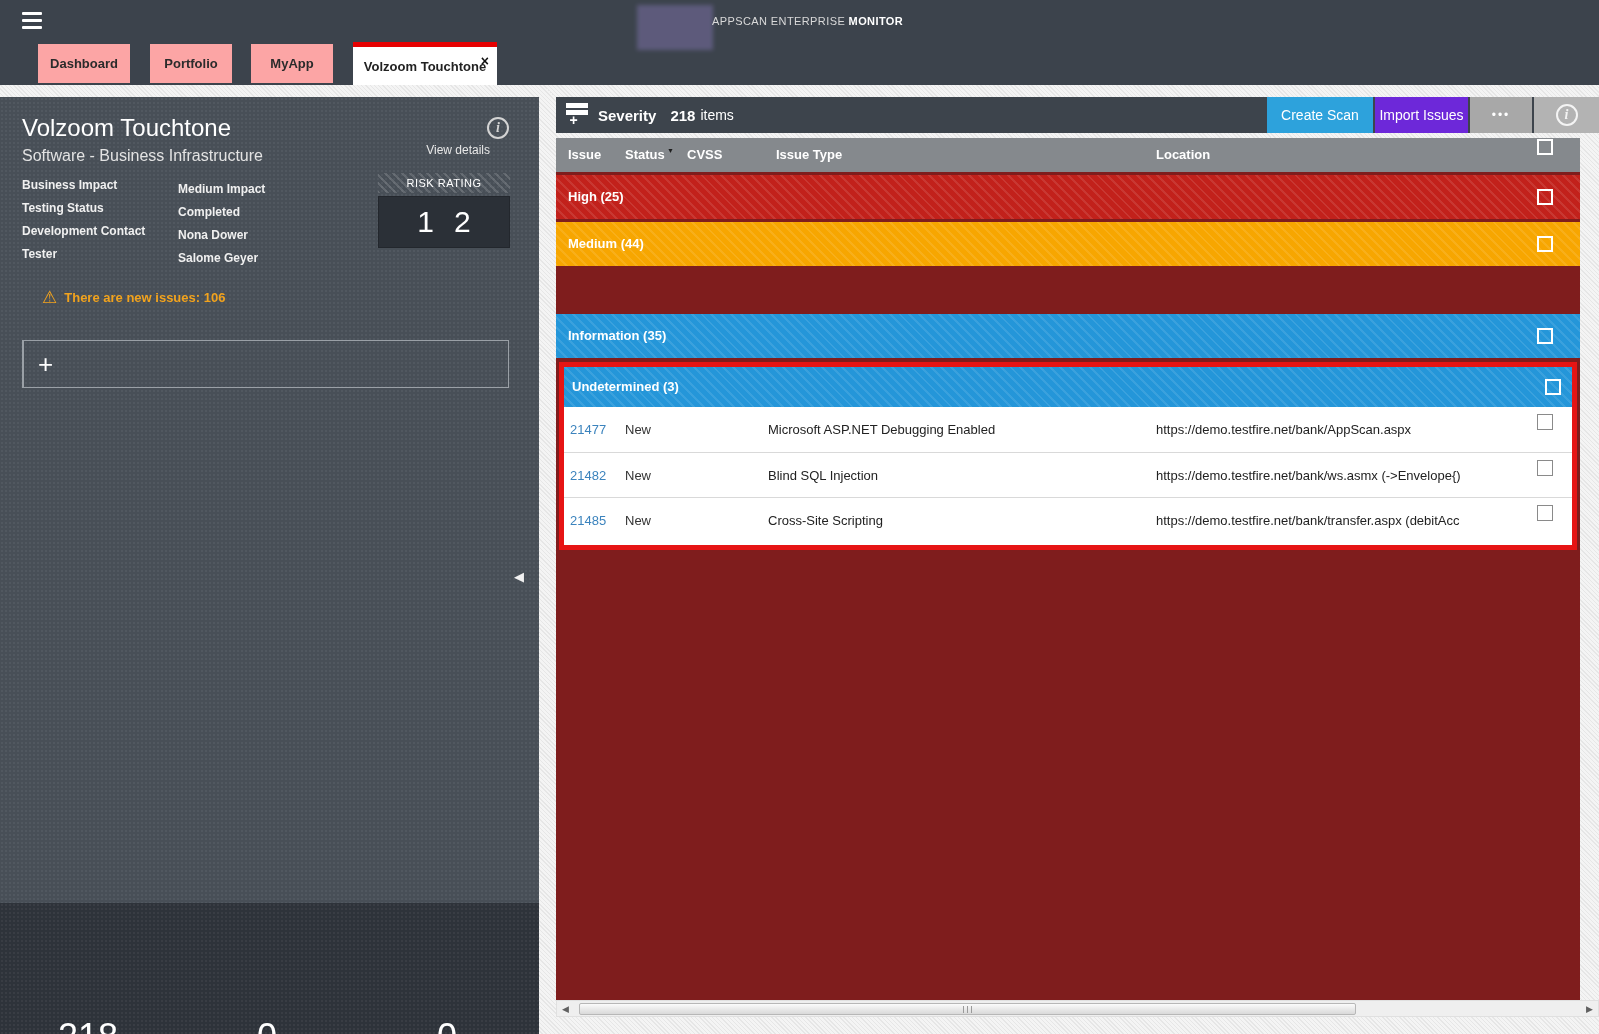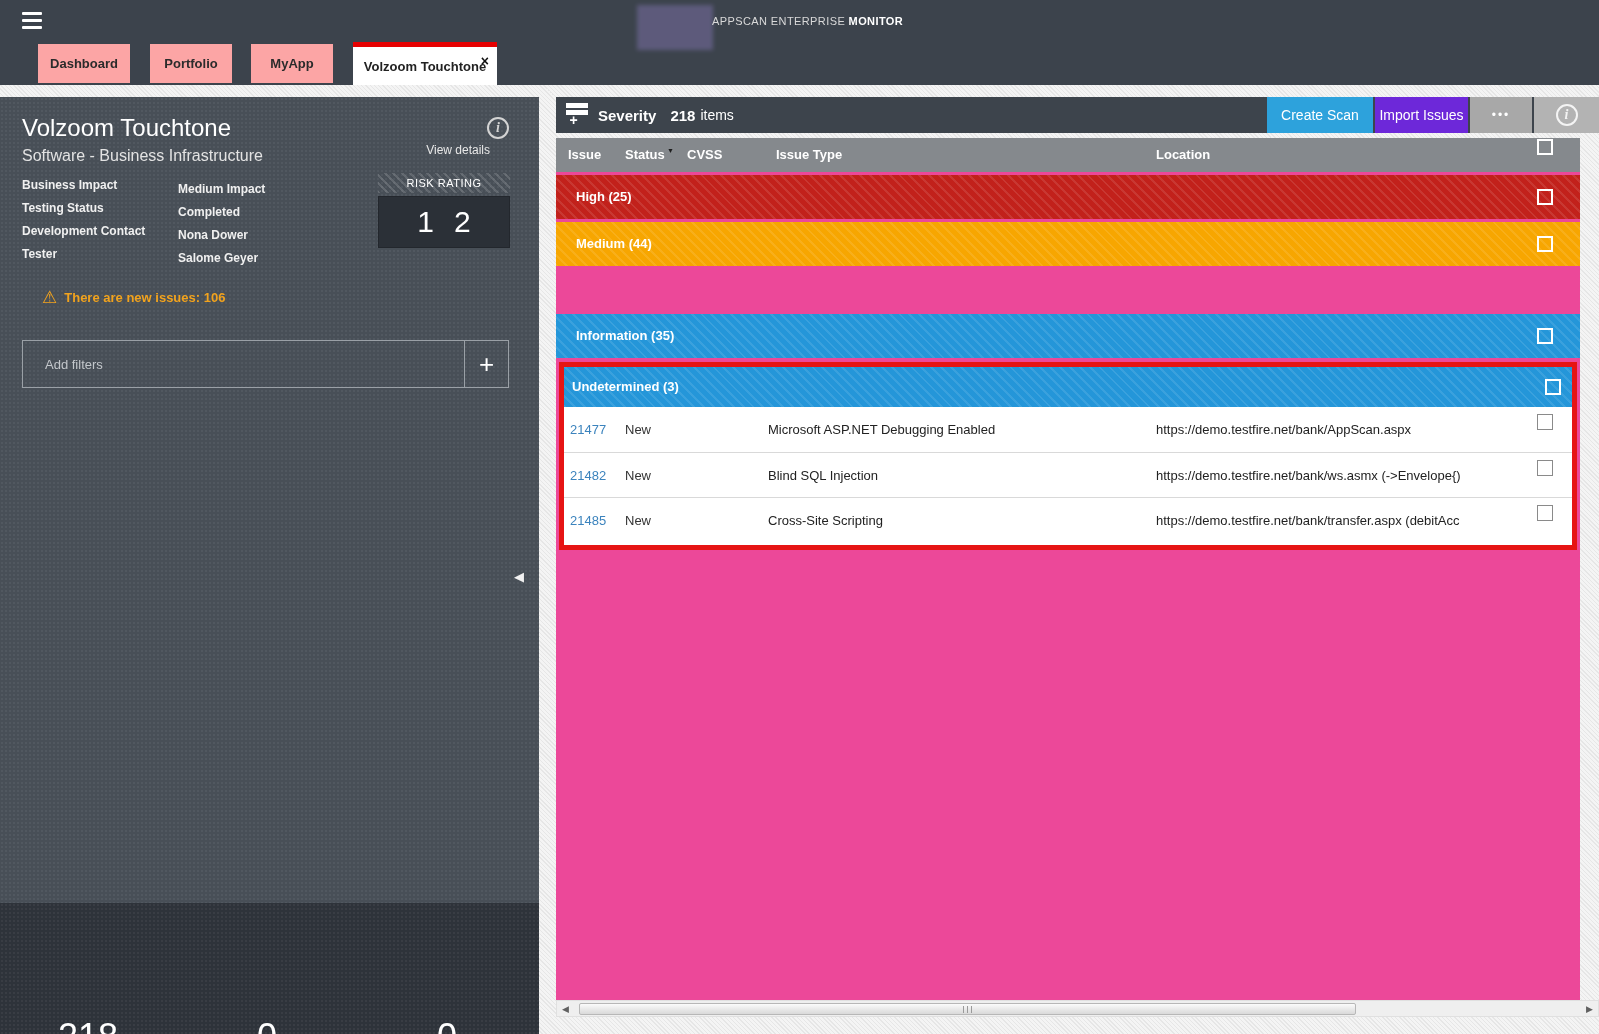--- a/index.html
+++ b/index.html
@@ -80,35 +80,35 @@
   #rp-count { margin-left:14px; align-self:center; color:#fff; font-size:15px; font-weight:bold; }
   #rp-count-suffix { margin-left:5px; align-self:center; color:#fff; font-size:14px; }
   #rp-spacer { flex:1; }
   .tb-btn { display:flex; align-items:center; justify-content:center; color:#fff; font-size:14px; cursor:pointer; }
   #btn-create { width:108px; background:#2da2dc; border-left:2px solid #3d444c; }
   #btn-import { width:95px; background:#6d28d9; border-left:2px solid #3d444c; }
   #btn-more   { width:64px; background:#a8a8a8; border-left:2px solid #3d444c; font-size:12px; letter-spacing:2px; }
   #btn-info   { width:67px; background:#b3b3b3; border-left:2px solid #3d444c; }
   #btn-info .info-circle { border-color:#f4f4f4; color:#f4f4f4; }
 
-  #rp-content { left:556px; top:138px; width:1024px; height:862px; background:#ec4899; }
+  #rp-content { left:556px; top:138px; width:1024px; height:862px; background:#7f1d1d; }
 
   .checkbox-light { position:absolute; left:981px; top:50%; margin-top:-8px; width:16px; height:16px;
     border:2px solid #fff; background:transparent; cursor:pointer; }
   .checkbox-row { position:absolute; left:973px; top:50%; margin-top:-8px; width:16px; height:16px;
     border:1px solid #8a8a8a; background:#fff; cursor:pointer; }
 
   #grid-header { position:absolute; left:0; top:0; width:1024px; height:34px; background:#85898d; color:#fff; font-size:13px; font-weight:bold; }
   #grid-header span { position:absolute; top:9px; }
   .col-issue{left:12px;} .col-status{left:69px;} .col-cvss{left:131px;} .col-type{left:220px;} .col-loc{left:600px;}
   #sort-arrow { position:absolute; left:111px; top:12px; font-size:7px; color:#1d1d1d; }
 
   .sev-band { position:absolute; left:0; width:1024px; height:44px; color:#fff; font-size:13px; font-weight:bold;
     background-image:repeating-linear-gradient(45deg, rgba(255,255,255,0.10) 0px, rgba(255,255,255,0.10) 2px, rgba(0,0,0,0) 2px, rgba(0,0,0,0) 7px); }
-  .sev-band .lbl { position:absolute; left:20px; top:14px; }
+  .sev-band .lbl { position:absolute; left:12px; top:14px; }
   #band-high{top:37px; background-color:#c2211b;}
   #band-medium{top:84px; background-color:#f7a600;}
   #band-low{top:130px; background-color:#74a23d;}
   #band-info{top:176px; background-color:#2496d9;padding-left:32px;}
 
   #highlight-rect { position:absolute; left:3px; top:224px; width:1018px; height:188px; border:5px solid #e61414; background:#fff; }
   #band-undetermined { position:relative; width:100%; height:40px; background-color:#2496d9; color:#fff; font-size:13px; font-weight:bold;
     background-image:repeating-linear-gradient(45deg, rgba(255,255,255,0.10) 0px, rgba(255,255,255,0.10) 2px, rgba(0,0,0,0) 2px, rgba(0,0,0,0) 7px); }
   #band-undetermined .lbl { position:absolute; left:8px; top:12px; }
 
@@ -179,21 +179,20 @@
     <span>1</span>
     <span>2</span>
   </div>
 
   <div class="abs" id="warning">
     <span class="w-icon">⚠</span>
     <span class="w-text">There are new issues: 106</span>
   </div>
 
   <div class="abs" id="filterbox">
-    <input id="filter-input" placeholder="Add filters" style="">
     <div id="filter-add">+</div>
   </div>
 
   <div class="abs" id="collapse-arrow">◀</div>
 
   <div class="abs" id="left-bottom">
     <div class="abs stat" id="stat0">
       <div class="num">218</div>
 
     </div>

